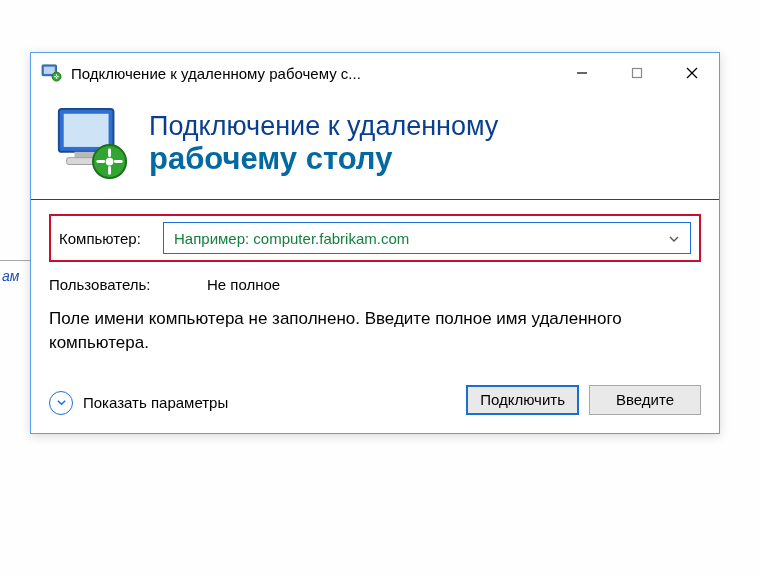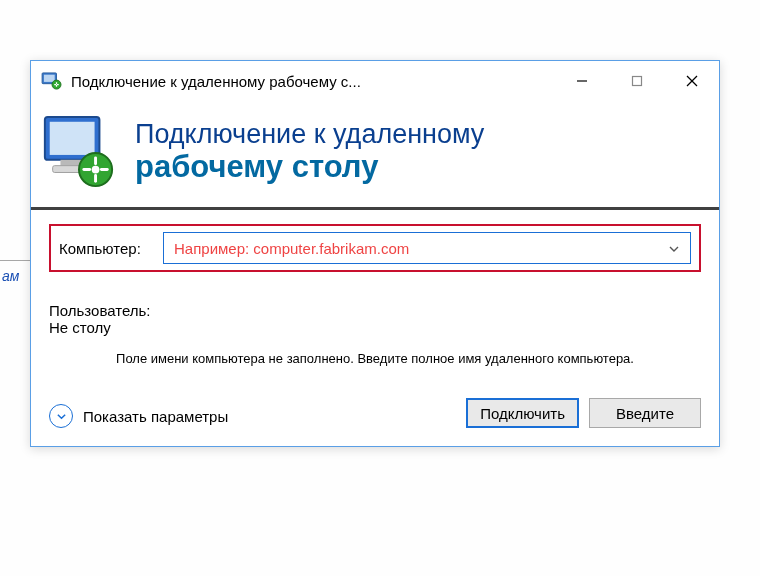--- a/index.html
+++ b/index.html
@@ -30,21 +30,21 @@
     position: absolute;
     left: 2px;
     top: 268px;
     font-size: 14px;
     color: #1a4fb3;
     font-style: italic;
   }
   .window {
     position: absolute;
     left: 30px;
-    top: 60px;
+    top: 52px;
     width: 688px;
     background: #fff;
     border: 1px solid #5a9fe6;
     box-shadow: 0 2px 10px rgba(0,0,0,0.15);
   }
   
   .titlebar {
     display: flex;
     align-items: center;
     height: 40px;
@@ -71,22 +71,22 @@
     display: flex;
     align-items: center;
     justify-content: center;
     color: #000;
   }
   .titlebar .wbtn svg { display:block; }
   
   .header {
     display: flex;
     align-items: center;
-    padding: 12px 18px 16px 8px;
-    border-bottom: 3px solid #404040;
+    padding: 12px 18px 16px 22px;
+    border-bottom: 1px solid #404040;
   }
   .header .logo {
     width: 78px;
     height: 78px;
     flex: none;
     margin-right: 18px;
   }
   .header .heading-1 {
     color: #0a3f8f;
     font-size: 27px;
@@ -101,65 +101,63 @@
   }
   
   .form {
     padding: 14px 18px 4px 18px;
   }
   .highlight-row {
     border: 2px solid #c8102e;
     padding: 6px 8px;
     display: flex;
     align-items: center;
-    margin-bottom: 30px;
+    margin-bottom: 14px;
   }
   .highlight-row .label {
     width: 104px;
     flex: none;
     font-size: 15px;
   }
   .combo {
     flex: 1 1 auto;
     height: 30px;
     border: 1px solid #1a6fd6;
     background: #fff;
     display: flex;
     align-items: center;
     padding: 0 8px 0 10px;
     position: relative;
   }
   .combo .placeholder {
-    color: #ef4444;
+    color: #15803d;
     flex: 1 1 auto;
     font-size: 15px;
     white-space: nowrap;
     overflow: hidden;
   }
   .combo .chev {
     flex: none;
     width: 14px;
     height: 14px;
     color: #444;
   }
   .user-row {
     display: flex;
     margin: 4px 0 14px 0;
     font-size: 15px;
-    flex-direction: column;
   }
   .user-row .label {
     width: 158px;
     flex: none;
   }
   .hint {
-    font-size: 13px;
+    font-size: 17px;
     line-height: 1.4;
     margin-bottom: 20px;
-    text-align: center;
   }
   
   .footer {
     display: flex;
     align-items: flex-end;
     padding: 6px 18px 18px 18px;
   }
   .options {
     display: flex;
     align-items: center;
@@ -264,21 +262,21 @@
           <span class="chev">
             <svg viewBox="0 0 12 12" width="12" height="12">
                 <path d="M2 4 L6 8 L10 4" fill="none" stroke="#555" stroke-width="1.4"></path>
               </svg>
           </span>
         </div>
       </div>
 
       <div class="user-row">
         <span class="label">Пользователь:</span>
-        <span>Не столу</span>
+        <span>Не полное</span>
       </div>
 
       <div class="hint">Поле имени компьютера не заполнено. Введите полное имя удаленного компьютера.</div>
     </div>
 
     <div class="footer">
       <div class="options">
         <span class="circle">
           <svg viewBox="0 0 12 12" width="11" height="11">
               <path d="M2 4 L6 8 L10 4" fill="none" stroke="#1a6fd6" stroke-width="1.6"></path>

